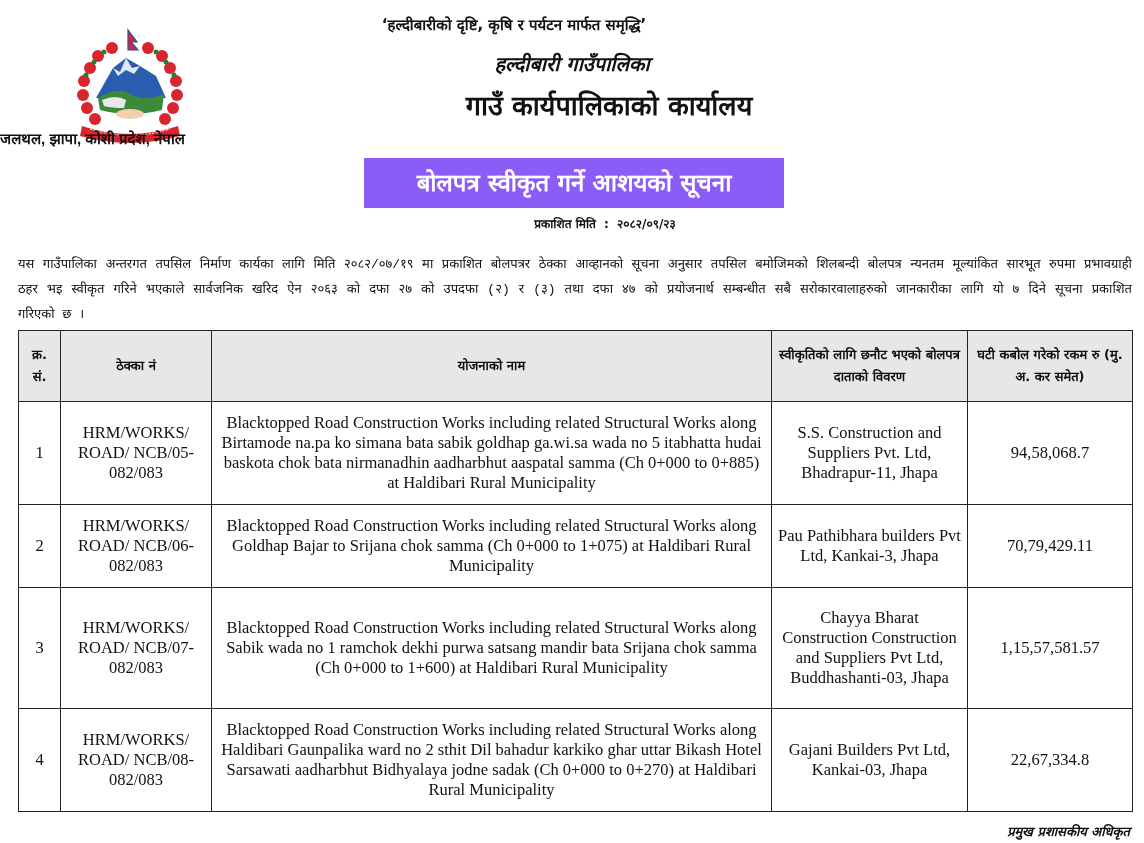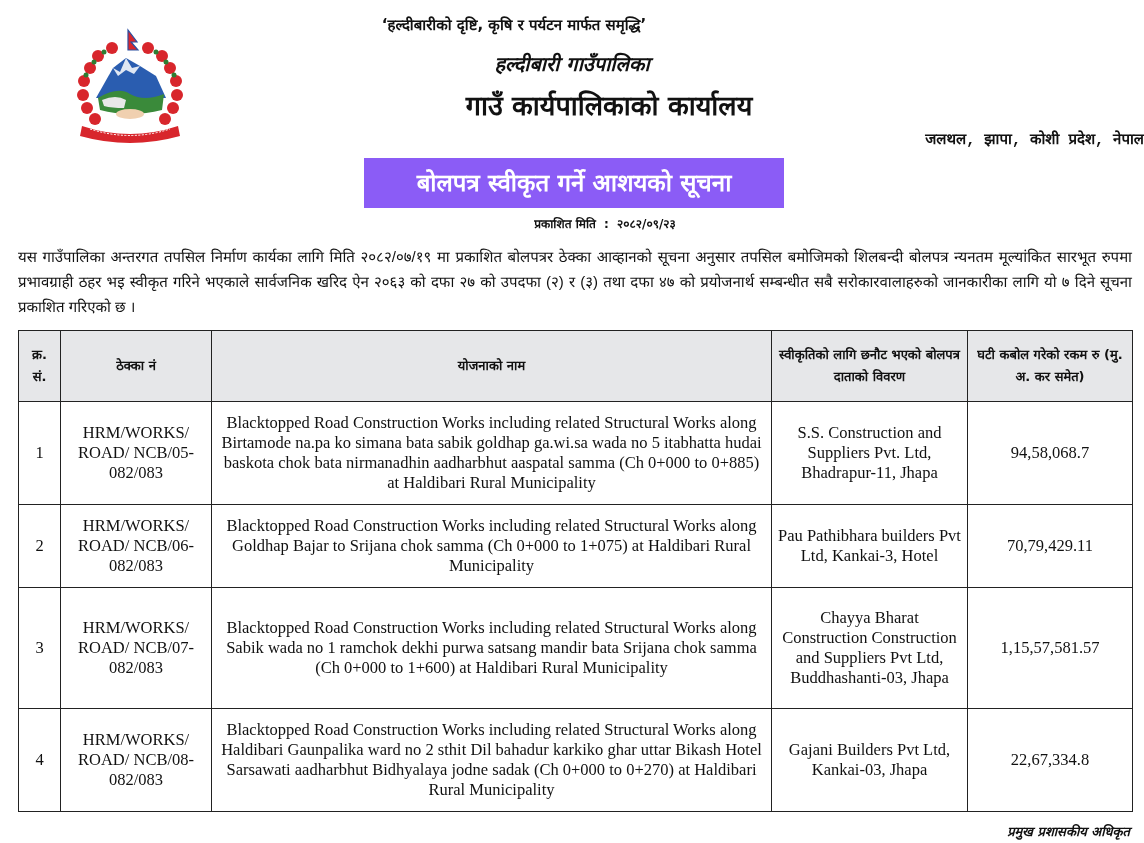--- a/index.html
+++ b/index.html
@@ -14,36 +14,36 @@
   }
   .org-name {
     position: absolute; left: 0; width: 1144px; top: 50px; text-align: center;
     font-family: "DejaVu Sans", sans-serif; font-size: 20px; font-weight: bold; font-style: italic;
   }
   .office-name {
     position: absolute; left: 0; width: 1144px; top: 86px; text-align: center;
     font-family: "DejaVu Sans", sans-serif; font-size: 27px; font-weight: bold; padding-left: 37px;
   }
   .address {
-    position: absolute; left: 0; width: 1144px; top: 128px; text-align: right;
-    font-family: Liberation Mono, monospace; font-size: 15px; font-weight: bold;
+    position: absolute; left: 0; width: 1144px; top: 128px; text-align: left;
+    font-family: Liberation Sans, sans-serif; font-size: 15px; font-weight: bold;
   }
   .notice-banner {
     position: absolute; left: 364px; top: 158px; width: 420px; height: 50px;
     background: #8b5cf6; color: #fff; text-align: center; line-height: 50px;
     font-family: "DejaVu Sans", sans-serif; font-size: 24px; font-weight: bold;
   }
   .published {
     position: absolute; left: 0; width: 1144px; top: 215px; text-align: center;
     font-family: "DejaVu Sans", sans-serif; font-size: 12px; font-weight: bold; margin-left: 33px;
   }
   .published span { margin: 0 2px; }
   .intro {
-    position: absolute; left: 18px; top: 244px; width: 1114px;
-    font-family: Liberation Sans, sans-serif; font-size: 15px; line-height: 25px;
+    position: absolute; left: 18px; top: 252px; width: 1114px;
+    font-family: Liberation Mono, monospace; font-size: 13px; line-height: 25px;
     text-align: justify;
   }
   table.awards {
     position: absolute; left: 18px; top: 330px; width: 1114px;
     border-collapse: collapse; table-layout: fixed;
   }
   table.awards th, table.awards td {
     border: 1.5px solid #222; text-align: center; vertical-align: middle;
     padding: 2px 6px;
   }
@@ -145,21 +145,21 @@
       <td>1</td>
       <td>HRM/WORKS/ ROAD/ NCB/05-082/083</td>
       <td>Blacktopped Road Construction Works including related Structural Works along Birtamode na.pa ko simana bata sabik goldhap ga.wi.sa wada no 5 itabhatta hudai baskota chok bata nirmanadhin aadharbhut aaspatal samma (Ch 0+000 to 0+885) at Haldibari Rural Municipality</td>
       <td>S.S. Construction and Suppliers Pvt. Ltd, Bhadrapur-11, Jhapa</td>
       <td>94,58,068.7</td>
     </tr>
     <tr class="r2">
       <td>2</td>
       <td>HRM/WORKS/ ROAD/ NCB/06-082/083</td>
       <td>Blacktopped Road Construction Works including related Structural Works along Goldhap Bajar to Srijana chok samma (Ch 0+000 to 1+075) at Haldibari Rural Municipality</td>
-      <td>Pau Pathibhara builders Pvt Ltd, Kankai-3, Hotel</td>
+      <td>Pau Pathibhara builders Pvt Ltd, Kankai-3, Jhapa</td>
       <td>70,79,429.11</td>
     </tr>
     <tr class="r3">
       <td>3</td>
       <td>HRM/WORKS/ ROAD/ NCB/07-082/083</td>
       <td>Blacktopped Road Construction Works including related Structural Works along Sabik wada no 1 ramchok dekhi purwa satsang mandir bata Srijana chok samma (Ch 0+000 to 1+600) at Haldibari Rural Municipality</td>
       <td>Chayya Bharat Construction Construction and Suppliers Pvt Ltd, Buddhashanti-03, Jhapa</td>
       <td>1,15,57,581.57</td>
     </tr>
     <tr class="r4">

